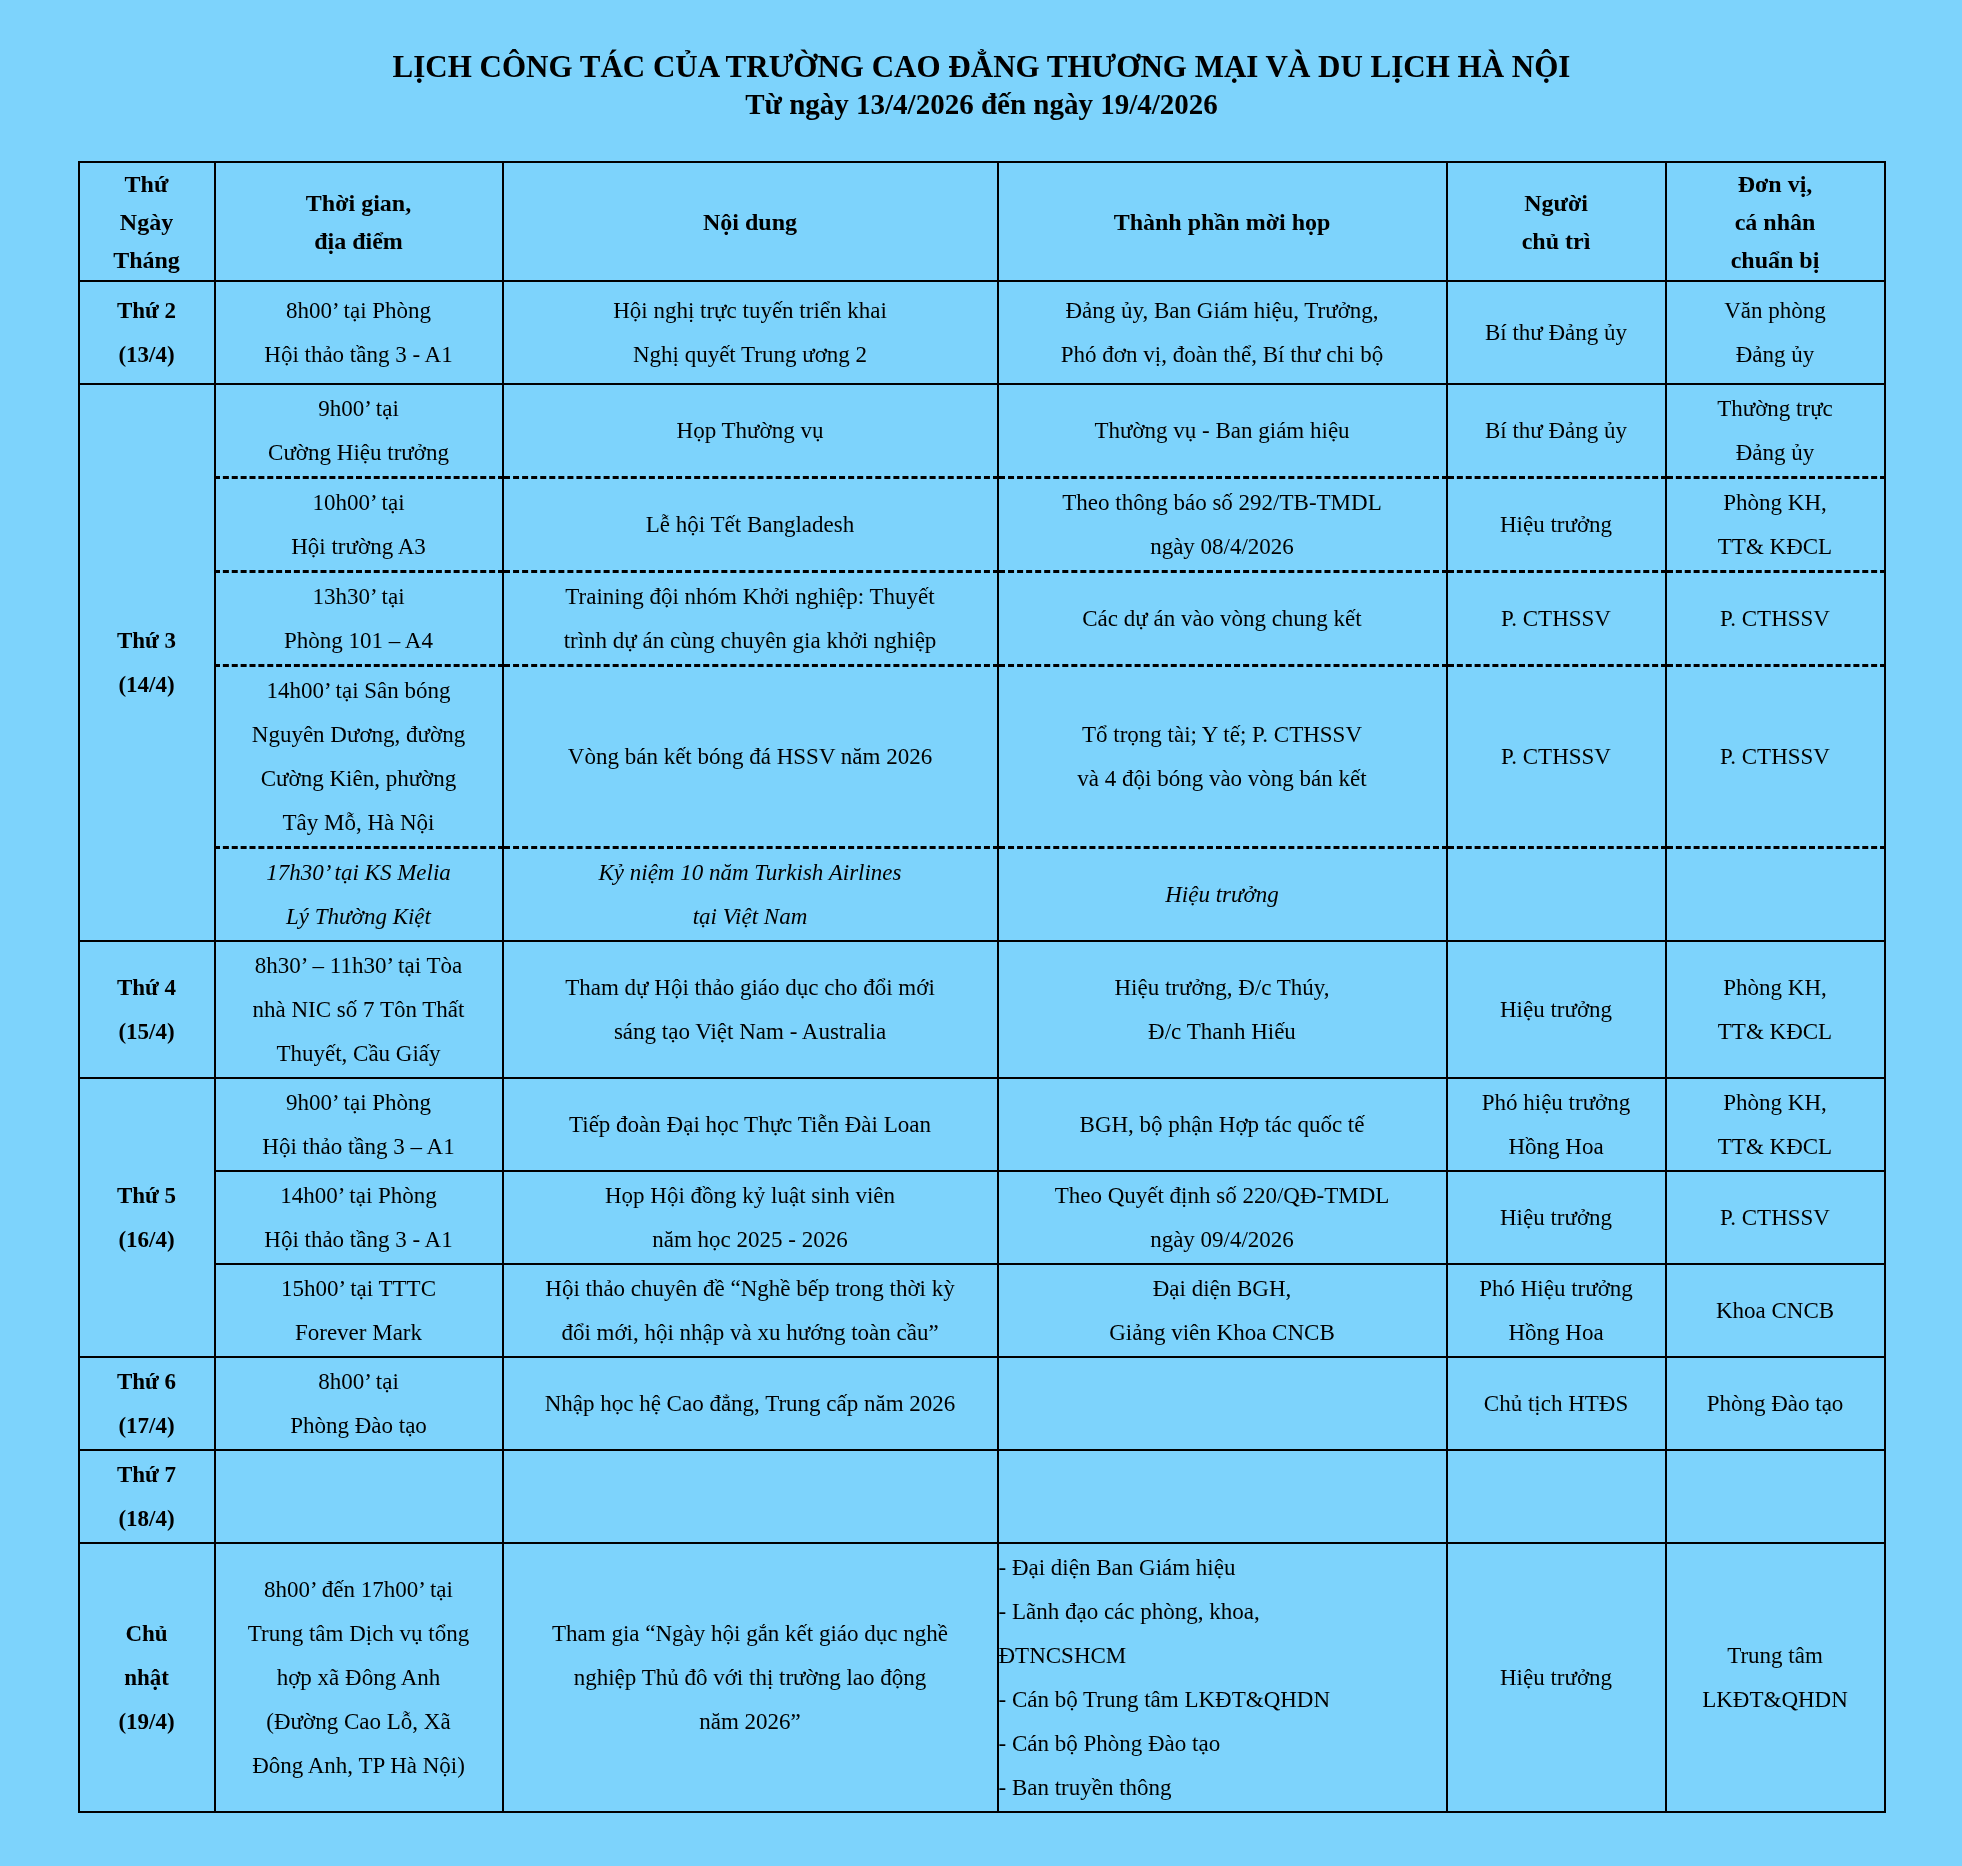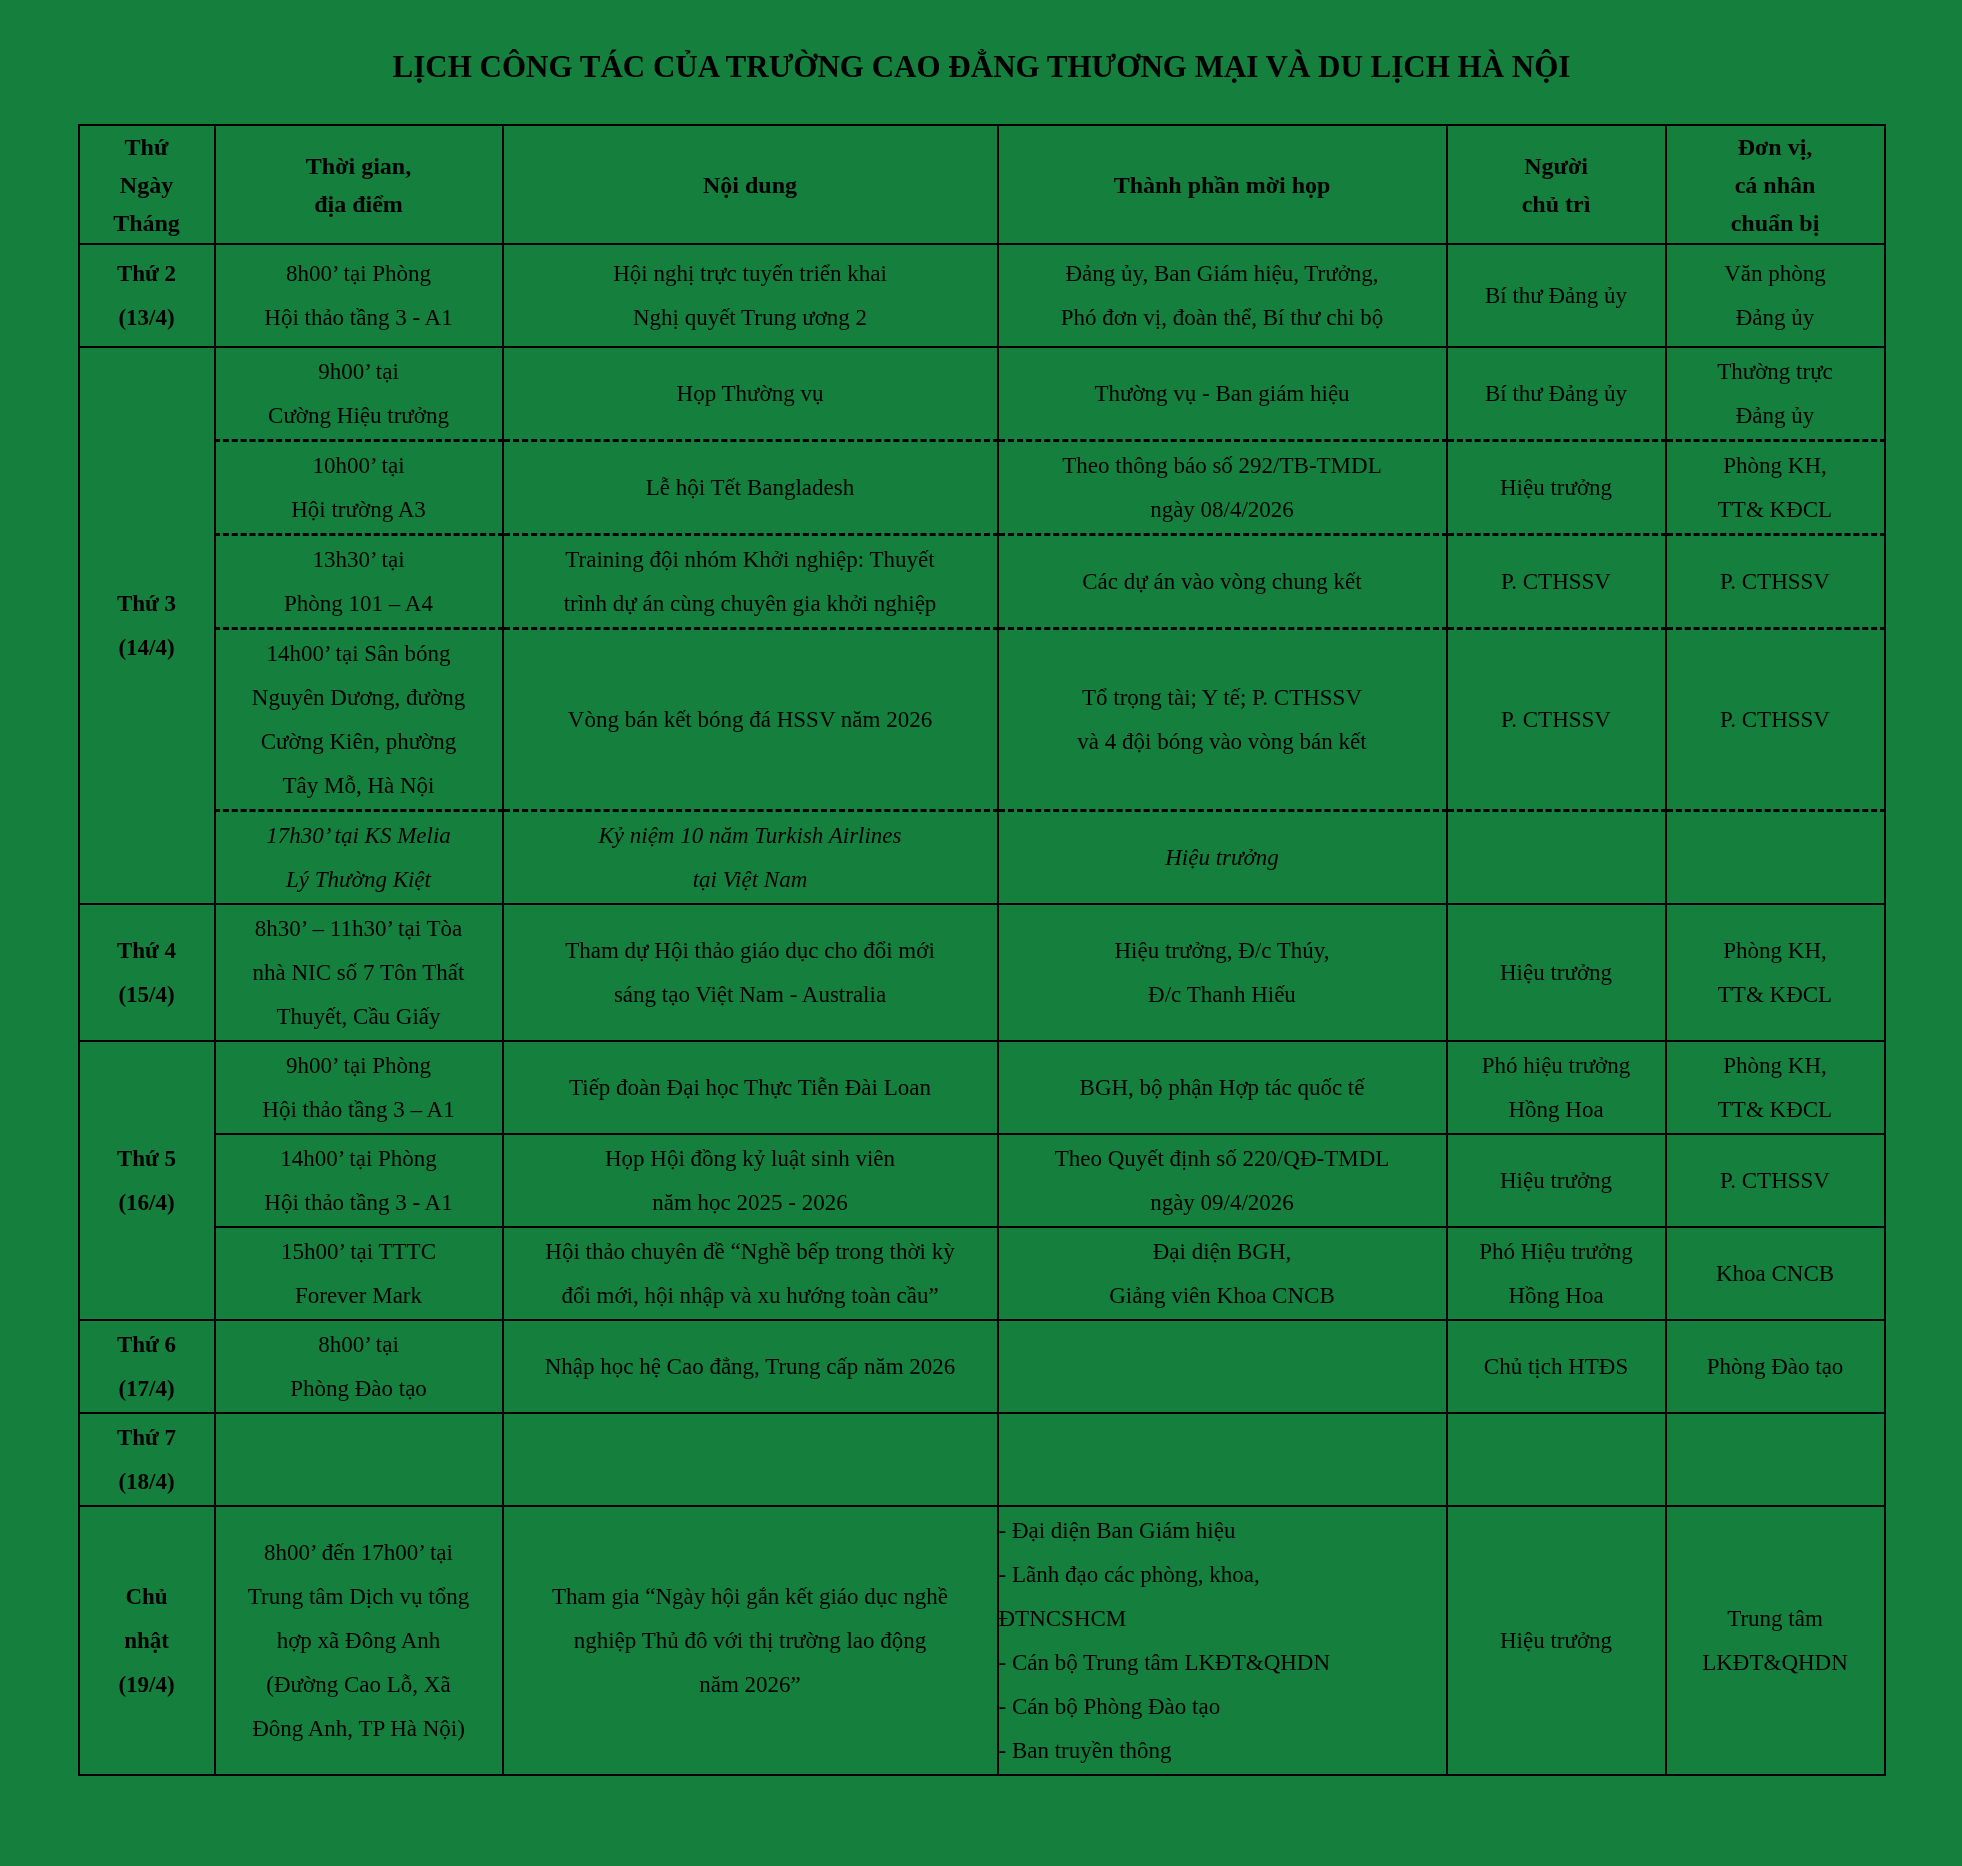--- a/index.html
+++ b/index.html
@@ -5,21 +5,21 @@
   html, body {
     margin: 0;
     padding: 0;
     background: #ffffff;
     font-family: "Liberation Serif", "DejaVu Serif", serif;
     color: #000;
   }
   .page {
     width: 1963px;
     height: 1867px;
-    background: #15803d;
+    background: #7dd3fc;
     box-sizing: border-box;
     padding-top: 48px;
     overflow: hidden;
   }
   .doc-title {
     text-align: center;
     font-weight: bold;
     font-size: 31px;
     line-height: 38px;
     margin: 0;
@@ -62,20 +62,21 @@
   table.schedule td.day-cell { font-weight: bold; }
   table.schedule tr.dashed-top > td { border-top: 3.1px dashed #000; }
   table.schedule td.align-left { text-align: left; padding-left: 0; }
   table.schedule td.align-left .line { white-space: normal; }
 </style>
 </head>
 <body>
 
 <div class="page">
   <h1 class="doc-title">LỊCH CÔNG TÁC CỦA TRƯỜNG CAO ĐẲNG THƯƠNG MẠI VÀ DU LỊCH HÀ NỘI</h1>
+  <h2 class="doc-subtitle">Từ ngày 13/4/2026 đến ngày 19/4/2026</h2>
 
   <table class="schedule">
     <colgroup>
       <col class="c1">
         <col class="c2">
         <col class="c3">
         <col class="c4">
         <col class="c5">
         <col class="c6">
     </colgroup>

